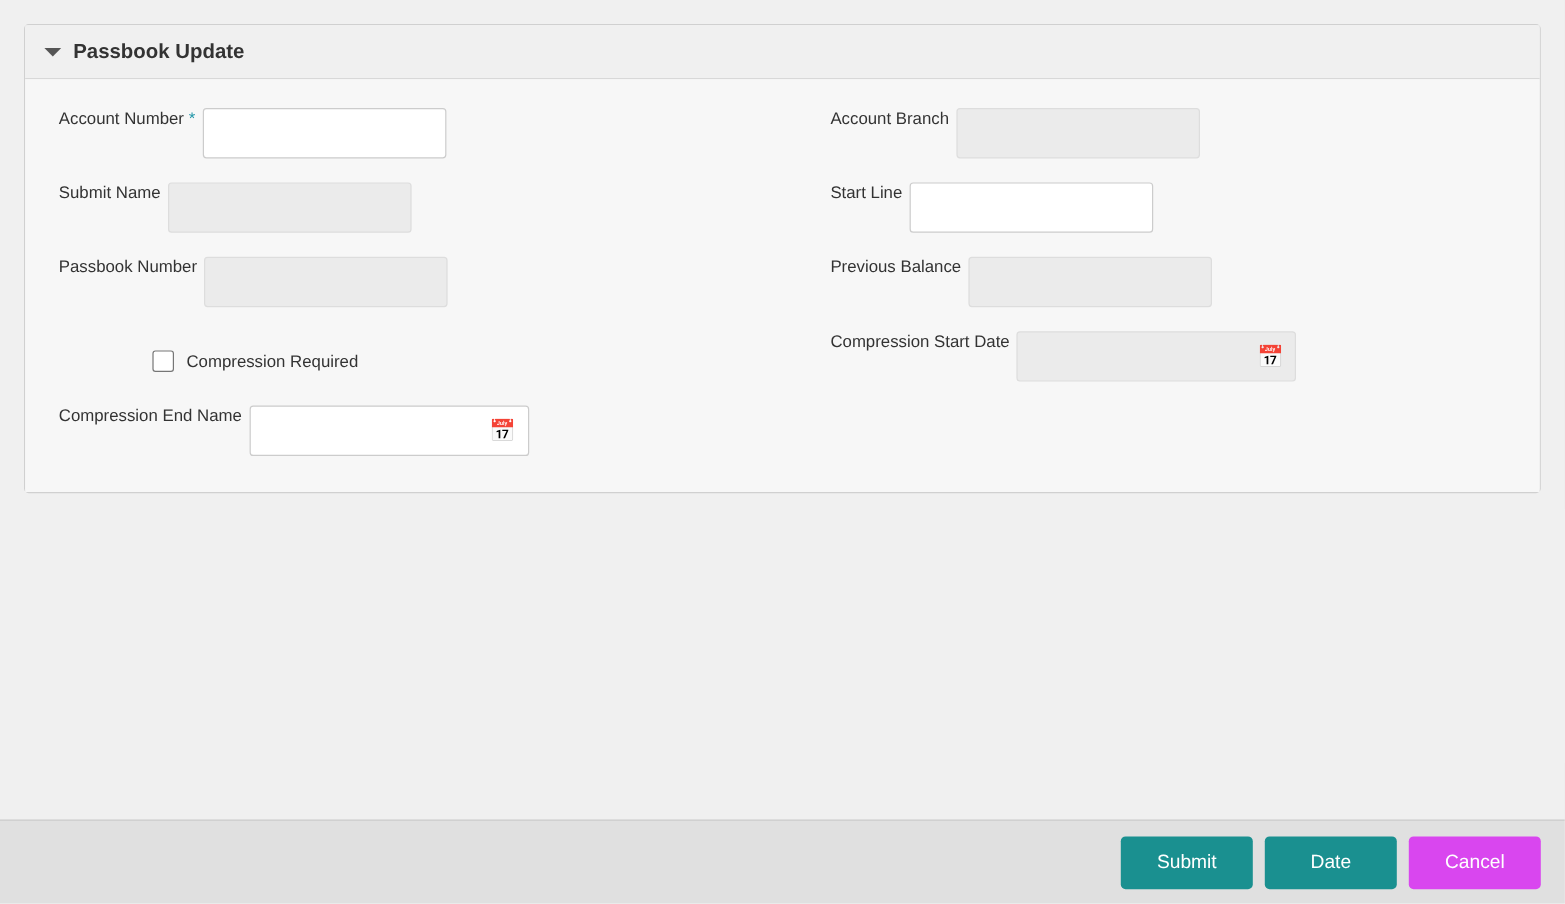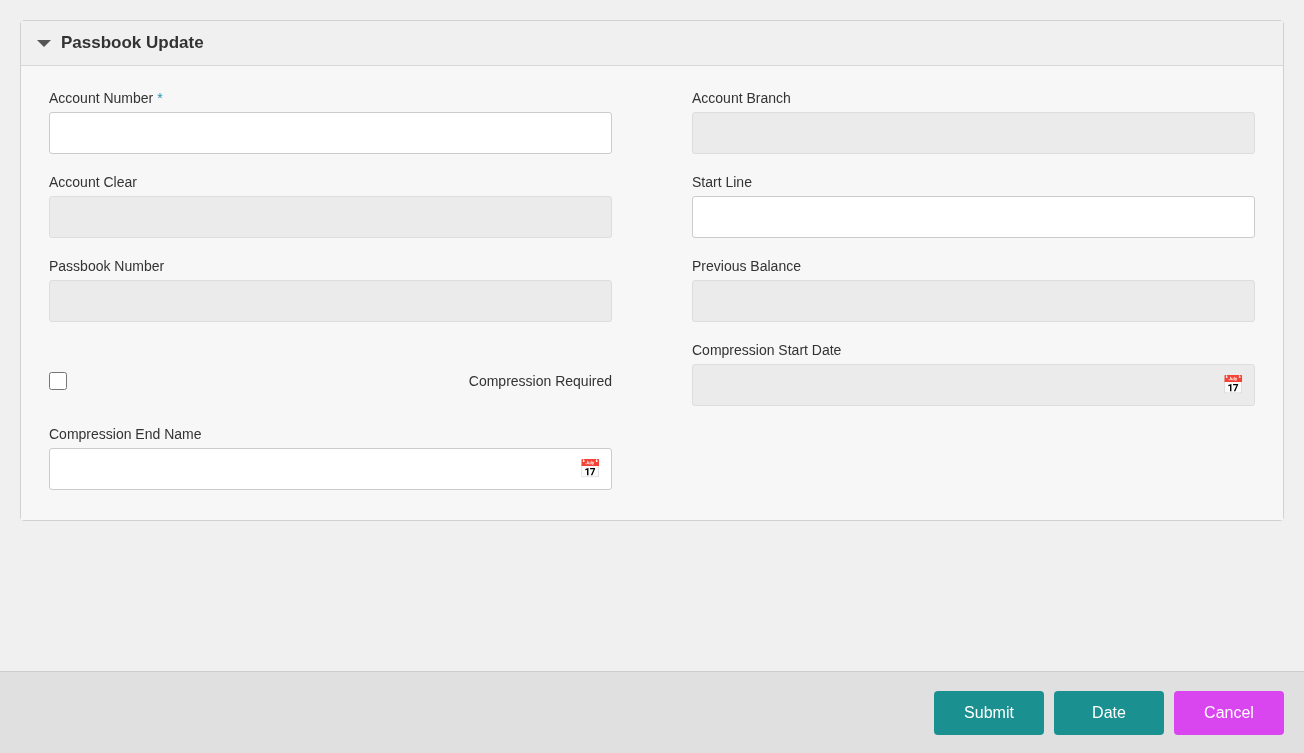--- a/index.html
+++ b/index.html
@@ -61,21 +61,21 @@
     }
 
     .form-grid {
       display: grid;
       grid-template-columns: 1fr 1fr;
       gap: 20px 80px;
     }
 
     .form-group {
       display: flex;
-      flex-direction: column;
+      flex-direction: row;
       gap: 6px;
     }
 
     .form-label {
       font-size: 14px;
       color: #333;
     }
 
     .required-star {
       color: #2196a8;
@@ -136,21 +136,21 @@
     }
 
     .checkbox-label {
       font-size: 14px;
       color: #333;
     }
 
     .footer {
       background-color: #e0e0e0;
       border-top: 1px solid #ccc;
-      height: 82px;
+      height: 70px;
       display: flex;
       align-items: center;
       justify-content: flex-end;
       padding: 0 20px;
       gap: 10px;
     }
 
     .btn {
       height: 44px;
       min-width: 110px;
@@ -195,21 +195,21 @@
           </label>
           <input type="text" class="form-input" style="">
         </div>
 
         <div class="form-group">
           <label class="form-label">Account Branch</label>
           <input type="text" class="form-input readonly" readonly="" style="">
         </div>
 
         <div class="form-group">
-          <label class="form-label">Account Clear</label>
+          <label class="form-label">Submit Name</label>
           <input type="text" class="form-input readonly" readonly="" style="">
         </div>
 
         <div class="form-group">
           <label class="form-label">Start Line</label>
           <input type="text" class="form-input" style="">
         </div>
 
         <div class="form-group">
           <label class="form-label">Passbook Number</label>

